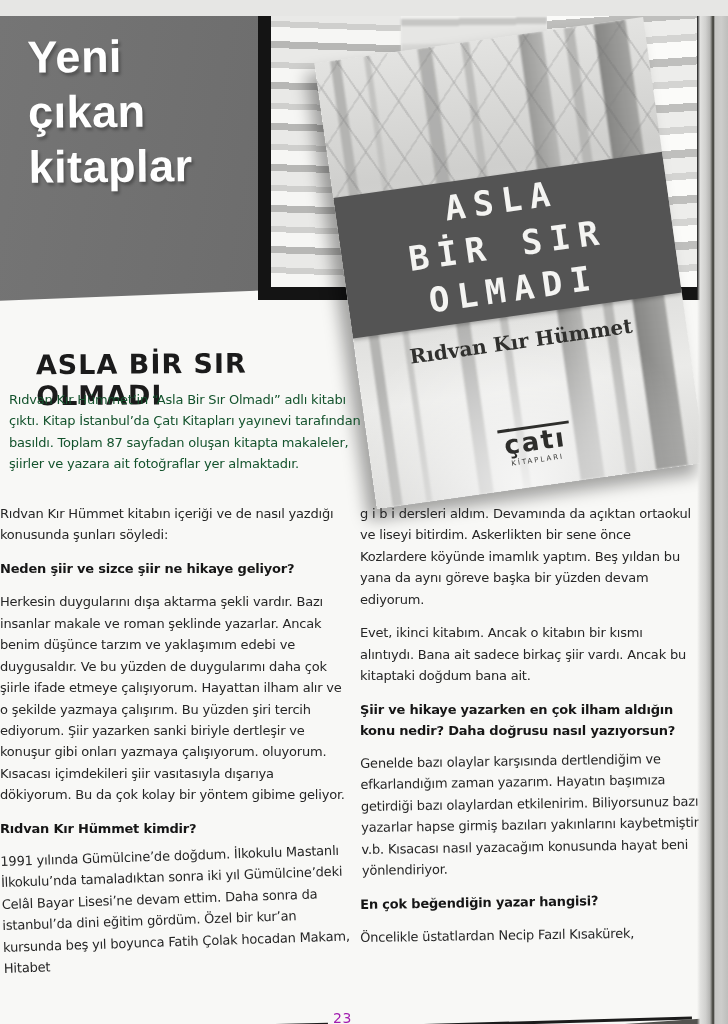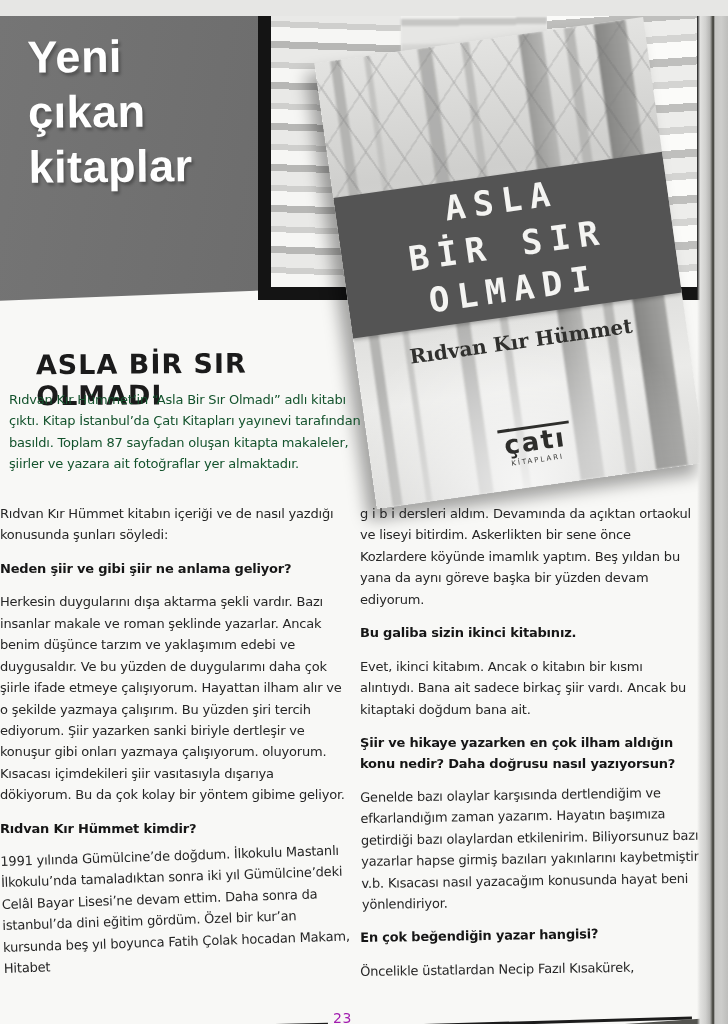--- a/index.html
+++ b/index.html
@@ -183,28 +183,27 @@
       <span class="logo-text">çatı</span>
       <span class="logo-sub">KİTAPLARI</span>
     </div>
   </div>
 
   <h1 class="article-title">ASLA BİR SIR OLMADI</h1>
   <p class="article-intro">Rıdvan Kır Hümmet’in “Asla Bir Sır Olmadı” adlı kitabı çıktı. Kitap İstanbul’da Çatı Kitapları yayınevi tarafından basıldı. Toplam 87 sayfadan oluşan kitapta makaleler, şiirler ve yazara ait fotoğraflar yer almaktadır.</p>
 
   <div class="col col-left">
       <p class="block para">Rıdvan Kır Hümmet kitabın içeriği ve de nasıl yazdığı konusunda şunları söyledi:</p>
-      <p class="block q-heading">Neden şiir ve gibi şiir ne anlama geliyor?</p>
+      <p class="block q-heading">Neden şiir ve sizce şiir ne hikaye geliyor?</p>
       <p class="block para">Herkesin duygularını dışa aktarma şekli vardır. Bazı insanlar makale ve roman şeklinde yazarlar. Ancak benim düşünce tarzım ve yaklaşımım edebi ve duygusaldır. Ve bu yüzden de duygularımı daha çok şiirle ifade etmeye çalışıyorum. Hayattan ilham alır ve o şekilde yazmaya çalışırım. Bu yüzden şiri tercih ediyorum. Şiir yazarken sanki biriyle dertleşir ve konuşur gibi onları yazmaya çalışıyorum. oluyorum. Kısacası içimdekileri şiir vasıtasıyla dışarıya dökiyorum. Bu da çok kolay bir yöntem gibime geliyor.</p>
       <p class="block q-heading">Rıdvan Kır Hümmet kimdir?</p>
       <p class="block para">1991 yılında Gümülcine’de doğdum. İlkokulu Mastanlı İlkokulu’nda tamaladıktan sonra iki yıl Gümülcine’deki Celâl Bayar Lisesi’ne devam ettim. Daha sonra da istanbul’da dini eğitim gördüm. Özel bir kur’an kursunda beş yıl boyunca Fatih Çolak hocadan Makam, Hitabet</p>
     </div>
   <div class="col col-right">
       <p class="block para">g i b i dersleri aldım. Devamında da açıktan ortaokul ve liseyi bitirdim. Askerlikten bir sene önce Kozlardere köyünde imamlık yaptım. Beş yıldan bu yana da aynı göreve başka bir yüzden devam ediyorum.</p>
-      <p class="block q-heading">Bu galiba sizin ikinci kitabınız.</p>
       <p class="block para">Evet, ikinci kitabım. Ancak o kitabın bir kısmı alıntıydı. Bana ait sadece birkaç şiir vardı. Ancak bu kitaptaki doğdum bana ait.</p>
       <p class="block q-heading">Şiir ve hikaye yazarken en çok ilham aldığın konu nedir? Daha doğrusu nasıl yazıyorsun?</p>
       <p class="block para">Genelde bazı olaylar karşısında dertlendiğim ve efkarlandığım zaman yazarım. Hayatın başımıza getirdiği bazı olaylardan etkilenirim. Biliyorsunuz bazı yazarlar hapse girmiş bazıları yakınlarını kaybetmiştir v.b. Kısacası nasıl yazacağım konusunda hayat beni yönlendiriyor.</p>
       <p class="block q-heading">En çok beğendiğin yazar hangisi?</p>
       <p class="block para">Öncelikle üstatlardan Necip Fazıl Kısakürek,</p>
     </div>
 
   <div class="rule rule-left"></div>
   <div class="page-num">23</div>
   <div class="rule rule-right"></div>

